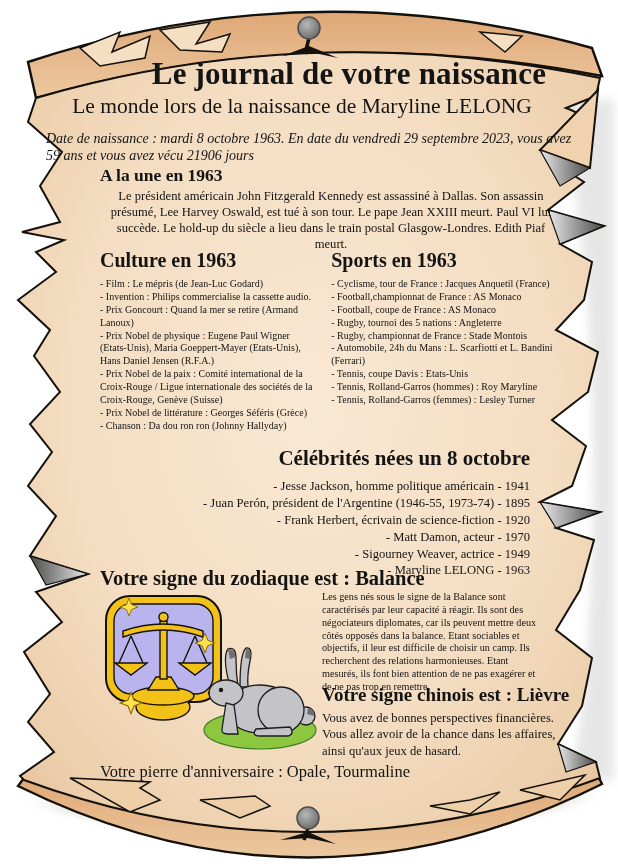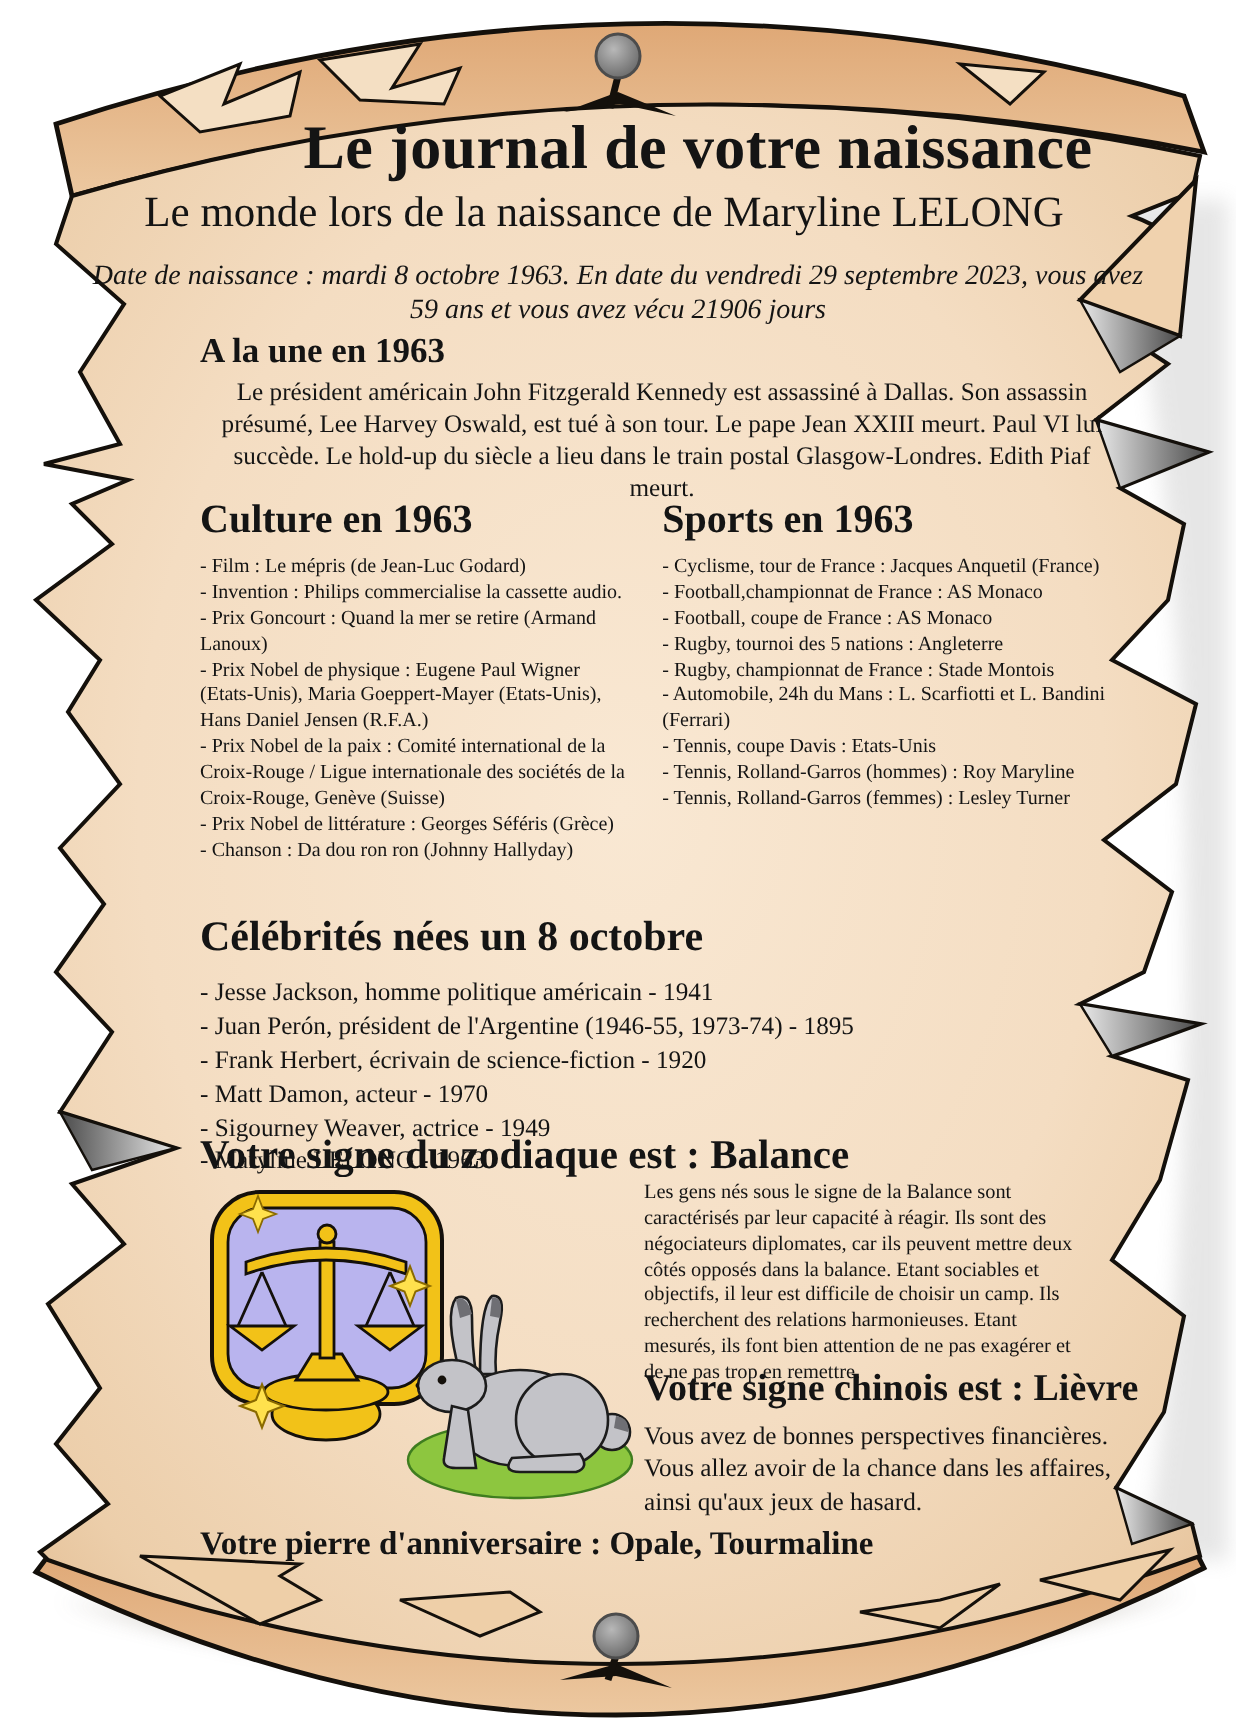--- a/index.html
+++ b/index.html
@@ -6,38 +6,38 @@
   body{
     width:618px;height:868px;position:relative;overflow:hidden;
     background:#ffffff;
     font-family:"Liberation Serif","DejaVu Serif",serif;
     color:#141414;
   }
   .layer{position:absolute;inset:0;}
   .abs{position:absolute;}
   .page-title{left:0;top:56px;width:618px;text-align:center;font-size:31px;font-weight:bold;letter-spacing:.2px;padding-left:40px;}
   .page-subtitle{left:0;top:94px;width:604px;text-align:center;font-size:21.5px;}
-  .dateline{left:46px;top:130px;width:526px;text-align:center;font-size:14px;font-style:italic;line-height:1.22;}
+  .dateline{left:46px;top:130px;width:526px;font-size:14px;font-style:italic;line-height:1.22;}
   .headline-heading{left:100px;top:165px;font-size:17.5px;font-weight:bold;}
   .headline-text{left:100px;top:188px;width:462px;font-size:12.6px;line-height:1.28;text-align:center;}
   .cols{left:100px;top:249px;width:462px;display:flex;gap:14px;}
   .col-left{width:222px;}
   .col-right{width:236px;}
   .col-heading{font-size:20px;font-weight:bold;margin:0 0 6px 0;}
   .col-list .line{font-size:10px;line-height:1.29;}
-  .celebs{left:100px;top:456px;width:430px;}
+  .celebs{left:100px;top:446px;width:430px;text-align:right;}
   .celebs-heading{font-size:21px;font-weight:bold;margin:0 0 7px 0;}
   .celebs-list .line{font-size:12.6px;line-height:1.34;}
   .zodiac-heading{left:100px;top:567px;font-size:20.5px;font-weight:bold;}
   .libra-box{left:101px;top:591px;width:126px;height:150px;}
   .zodiac-text{left:322px;top:591px;width:224px;font-size:10.2px;line-height:1.26;}
   .rabbit-box{left:196px;top:645px;width:132px;height:110px;}
   .chinese-heading{left:322px;top:684px;font-size:19px;font-weight:bold;}
   .chinese-text{left:322px;top:710px;width:234px;font-size:12.6px;line-height:1.3;}
-  .birthstone{left:100px;top:762px;font-size:16.5px;font-weight:bold;}
+  .birthstone{left:100px;top:762px;font-size:16.5px;font-weight:normal;}
   svg{display:block;}
 </style>
 </head>
 <body>
 
 <div class="layer">
 <svg width="618" height="868" viewBox="0 0 618 868" xmlns="http://www.w3.org/2000/svg">
   <defs>
     <radialGradient id="parchGrad" cx="50%" cy="45%" r="75%">
       <stop offset="0%" stop-color="#f9e8d3"></stop>

